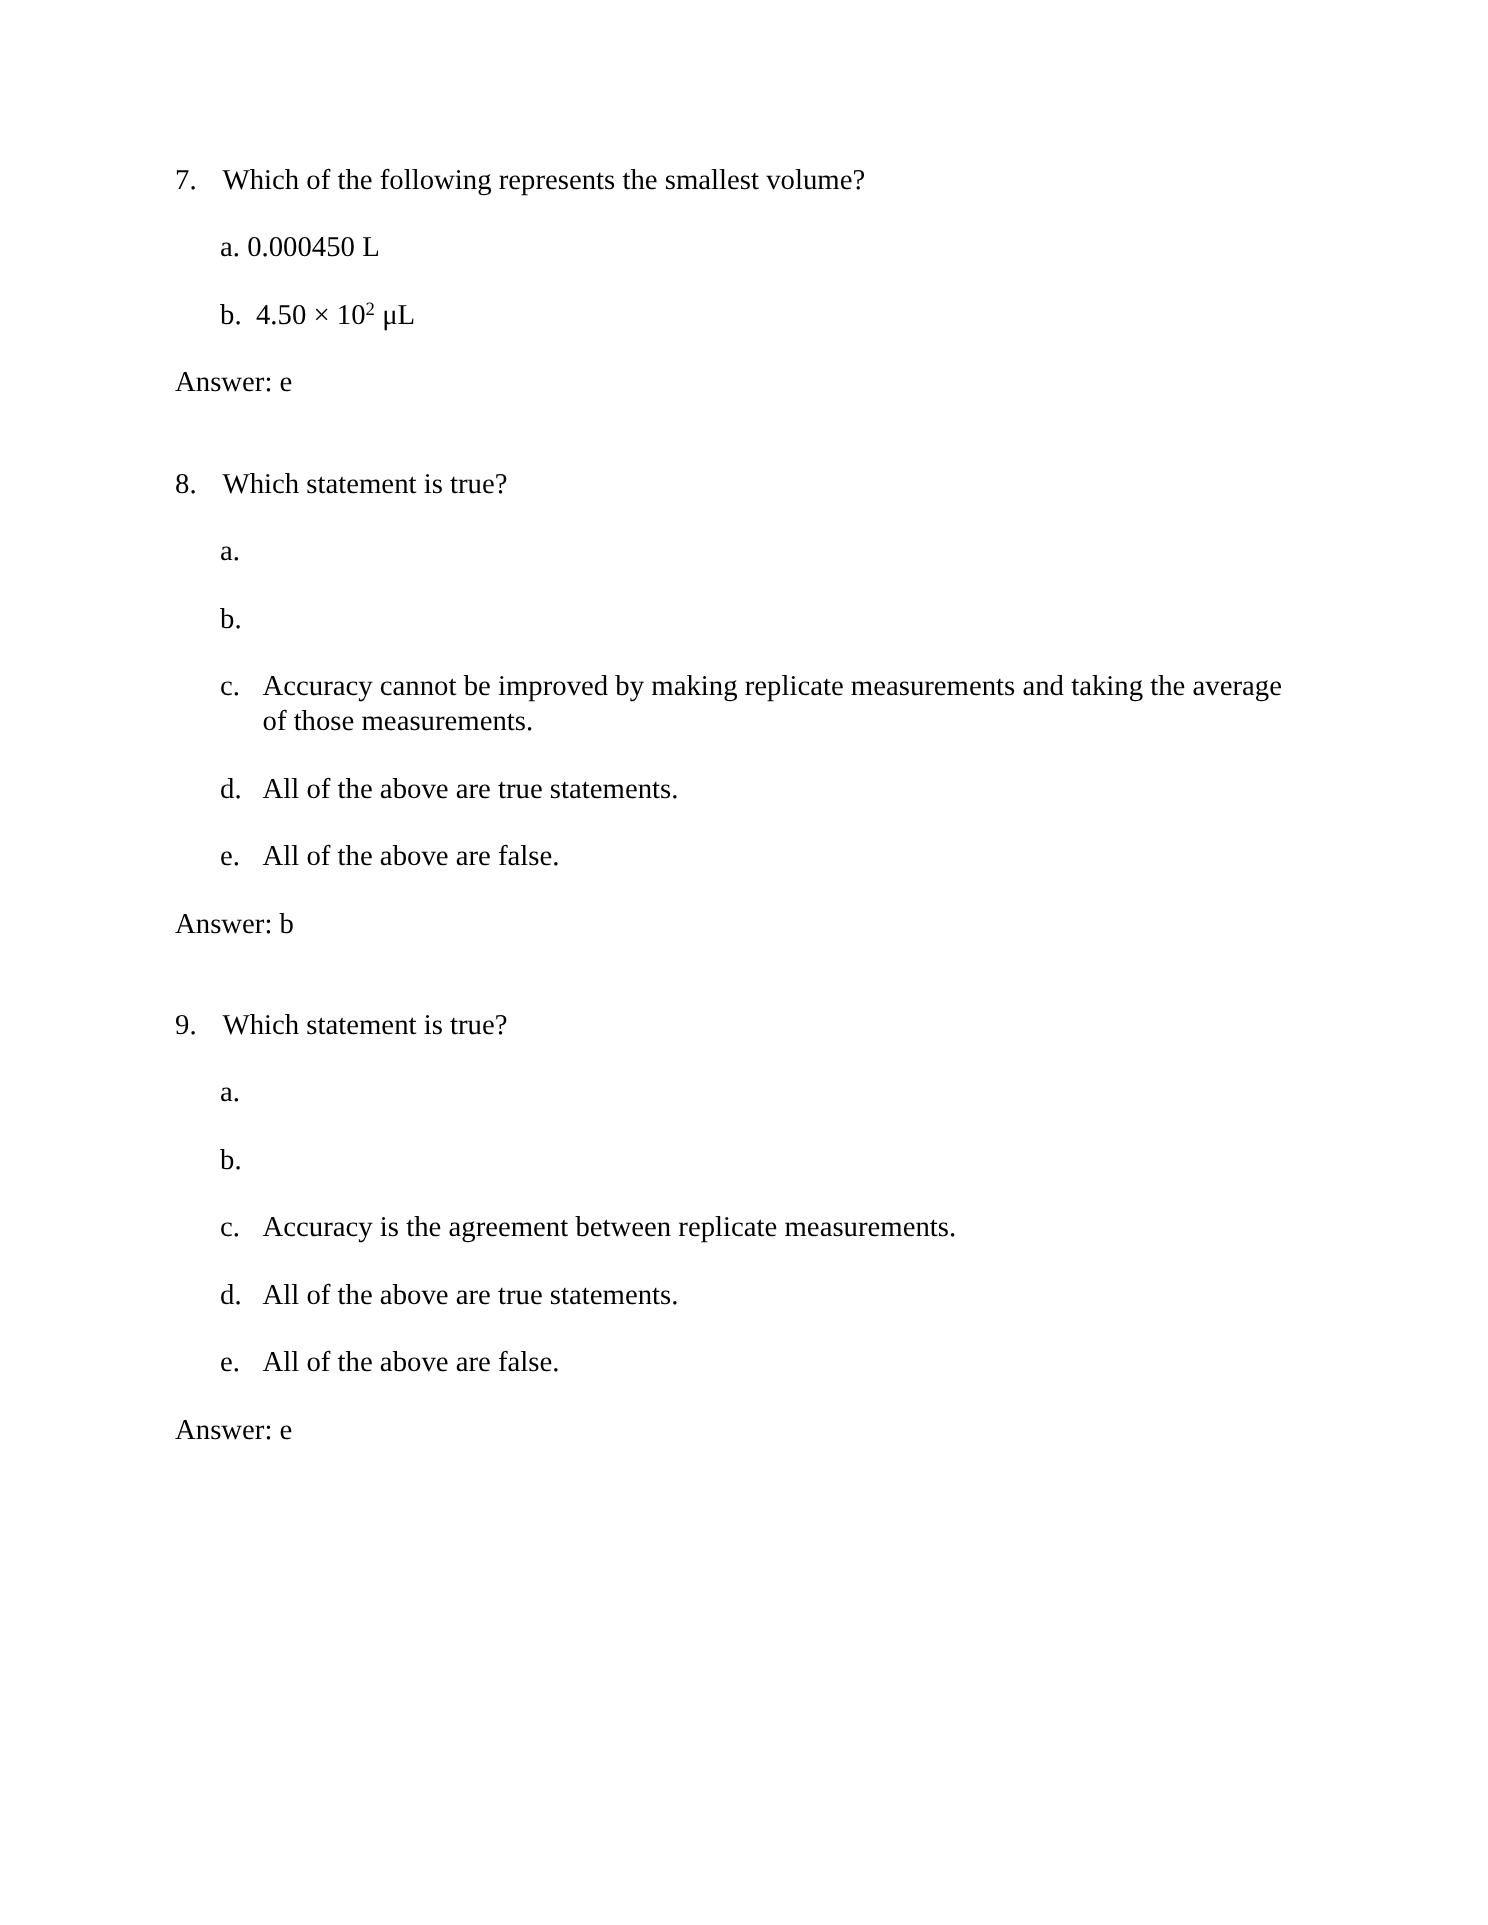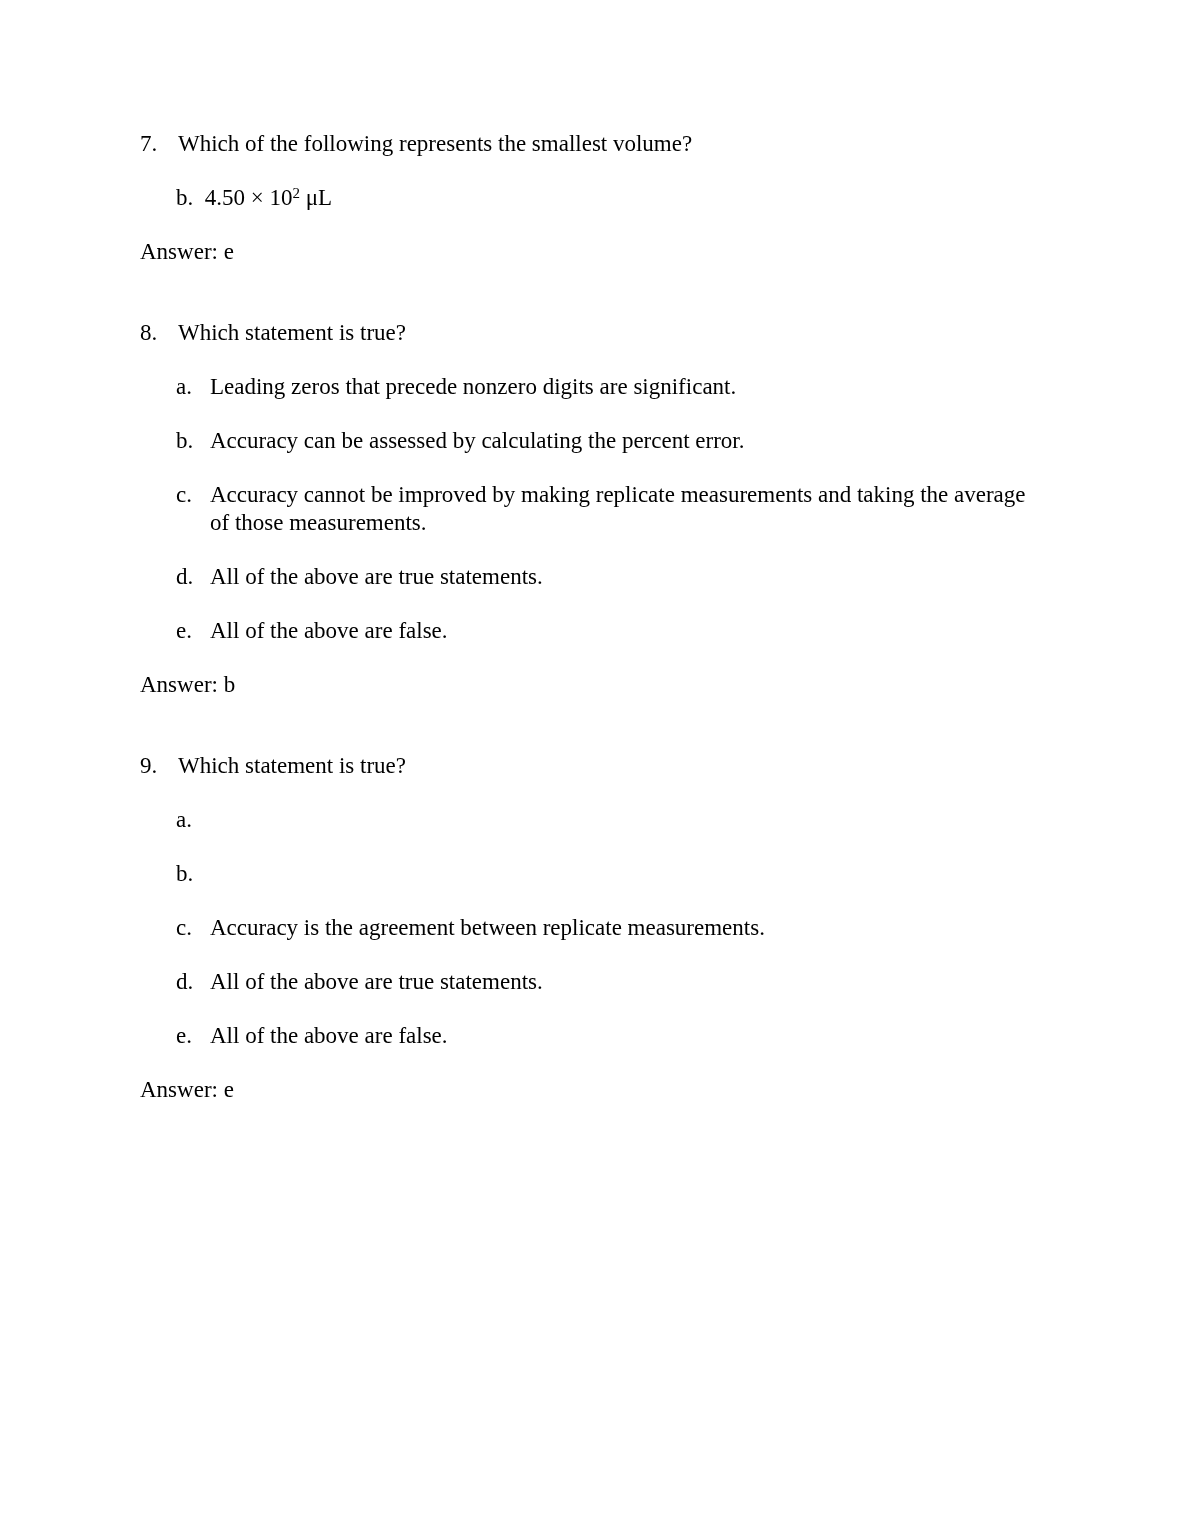--- a/index.html
+++ b/index.html
@@ -43,36 +43,35 @@
 </head>
 <body>
 
 <div class="page">
 
   <div class="question-block">
     <p class="qline">
       <span class="qnum">7.</span>
       <span class="qtext">Which of the following represents the smallest volume?</span>
     </p>
+    <p class="opt"><span>a.</span><span class="pw"> 0.000450 L</span><sup class="exp"></sup><span class="pw"></span></p>
     <p class="opt"><span>b.</span><span class="pw">  4.50 × 10</span><sup class="exp">2</sup><span class="pw"> μL</span></p>
     <p class="answer">Answer: e</p>
   </div>
 
   <div class="question-block">
     <p class="qline">
       <span class="qnum">8.</span>
       <span class="qtext">Which statement is true?</span>
     </p>
     <p class="opt opt-tab">
       <span class="olabel-tab">a.</span>
-      <span class="otext">Leading zeros that precede nonzero digits are significant.</span>
     </p>
     <p class="opt opt-tab">
       <span class="olabel-tab">b.</span>
-      <span class="otext">Accuracy can be assessed by calculating the percent error.</span>
     </p>
     <p class="opt opt-tab">
       <span class="olabel-tab">c.</span>
       <span class="otext">Accuracy cannot be improved by making replicate measurements and taking the average of those measurements.</span>
     </p>
     <p class="opt opt-tab">
       <span class="olabel-tab">d.</span>
       <span class="otext">All of the above are true statements.</span>
     </p>
     <p class="opt opt-tab">

